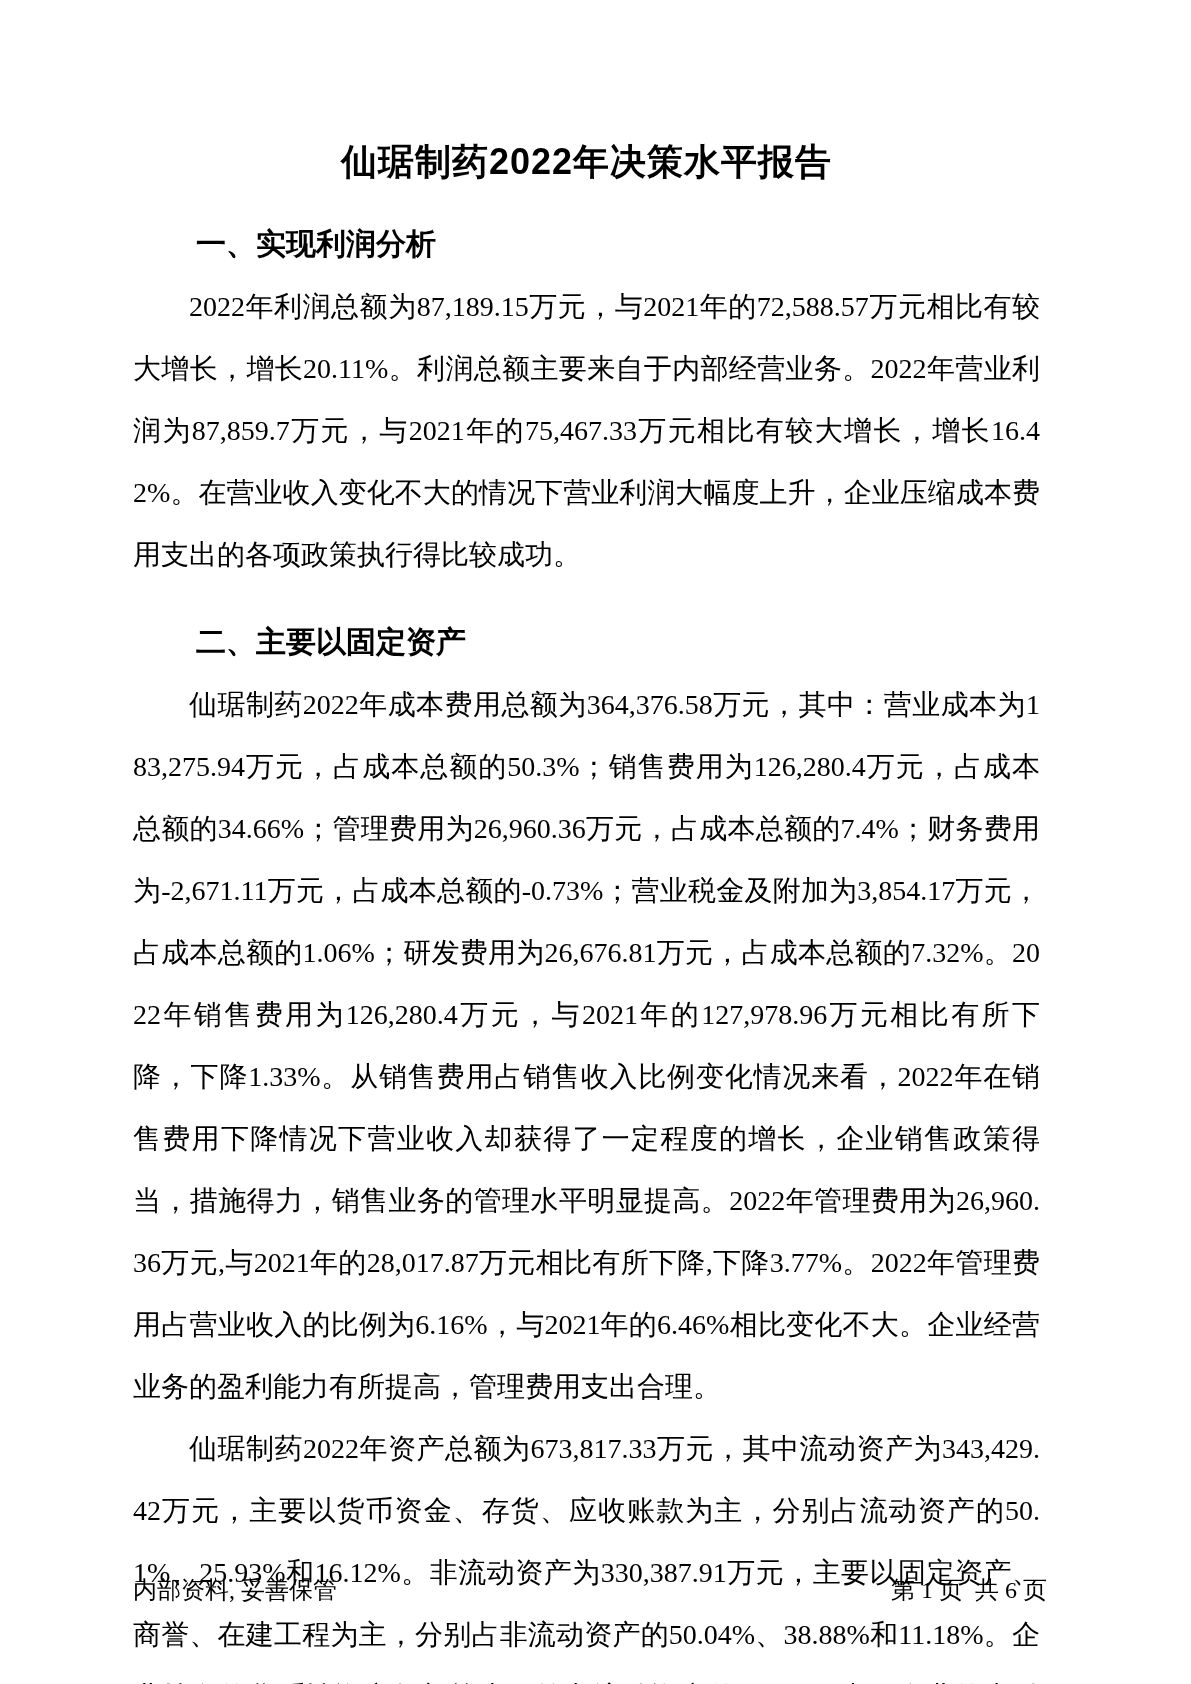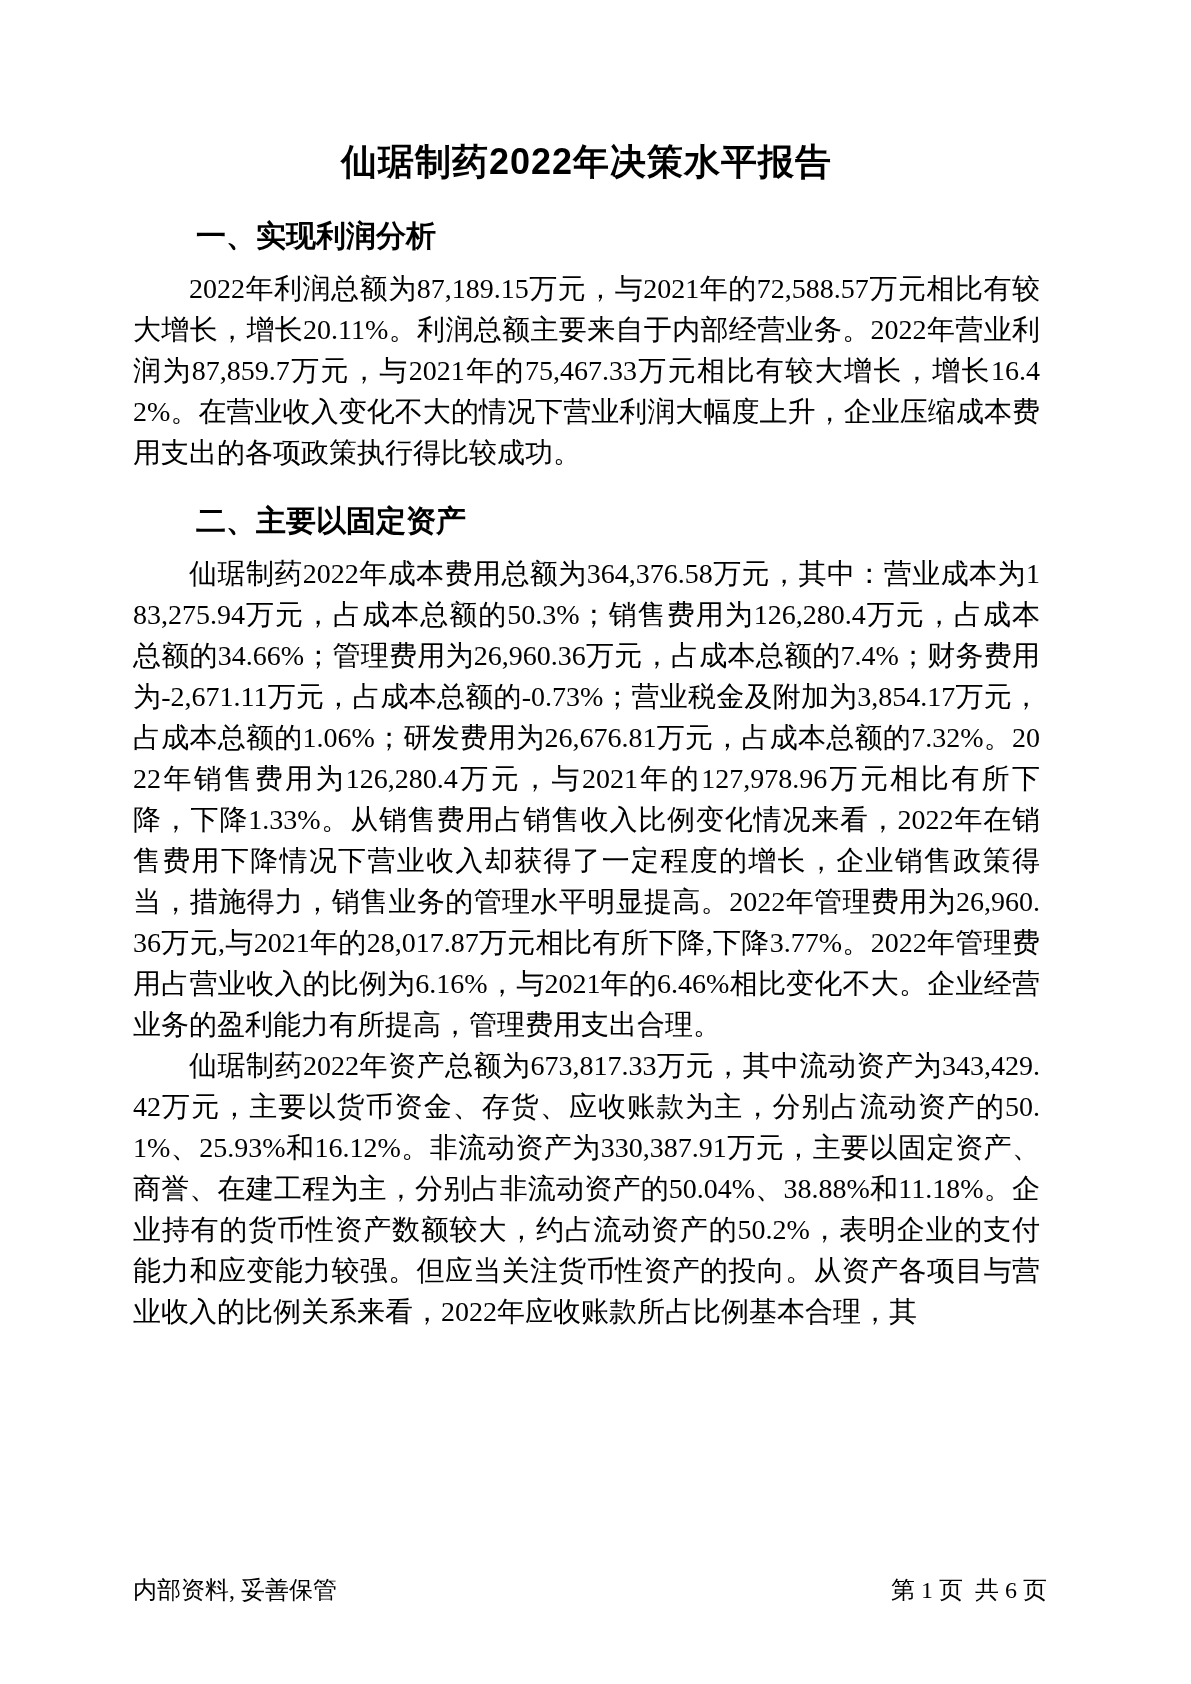--- a/index.html
+++ b/index.html
@@ -21,30 +21,30 @@
   .doc-title {
     margin: 0;
     font-family: "Liberation Sans", "DejaVu Sans", sans-serif;
     font-weight: 700;
     font-size: 36px;
     line-height: 52px;
     text-align: center;
     letter-spacing: 1px;
   }
   .sec-heading {
-    margin: 28px 0 12px 63px;
+    margin: 36px 0 12px 63px;
     font-family: "Liberation Sans", "DejaVu Sans", sans-serif;
     font-weight: 700;
     font-size: 30px;
     line-height: 40px;
   }
   .body-para {
     margin: 0;
     font-size: 28px;
-    line-height: 41px;
+    line-height: 62px;
     text-align: justify;
     text-indent: 2em;
     word-break: break-all;
   }
   .footer {
     position: absolute;
     left: 133px;
     top: 1578px;
     width: 914px;
     display: flex;

